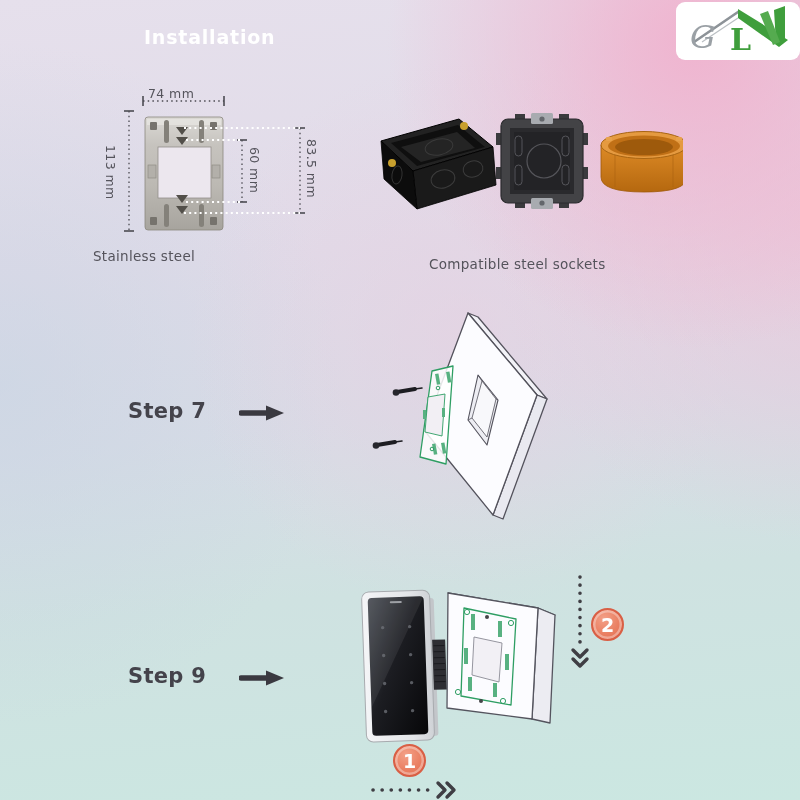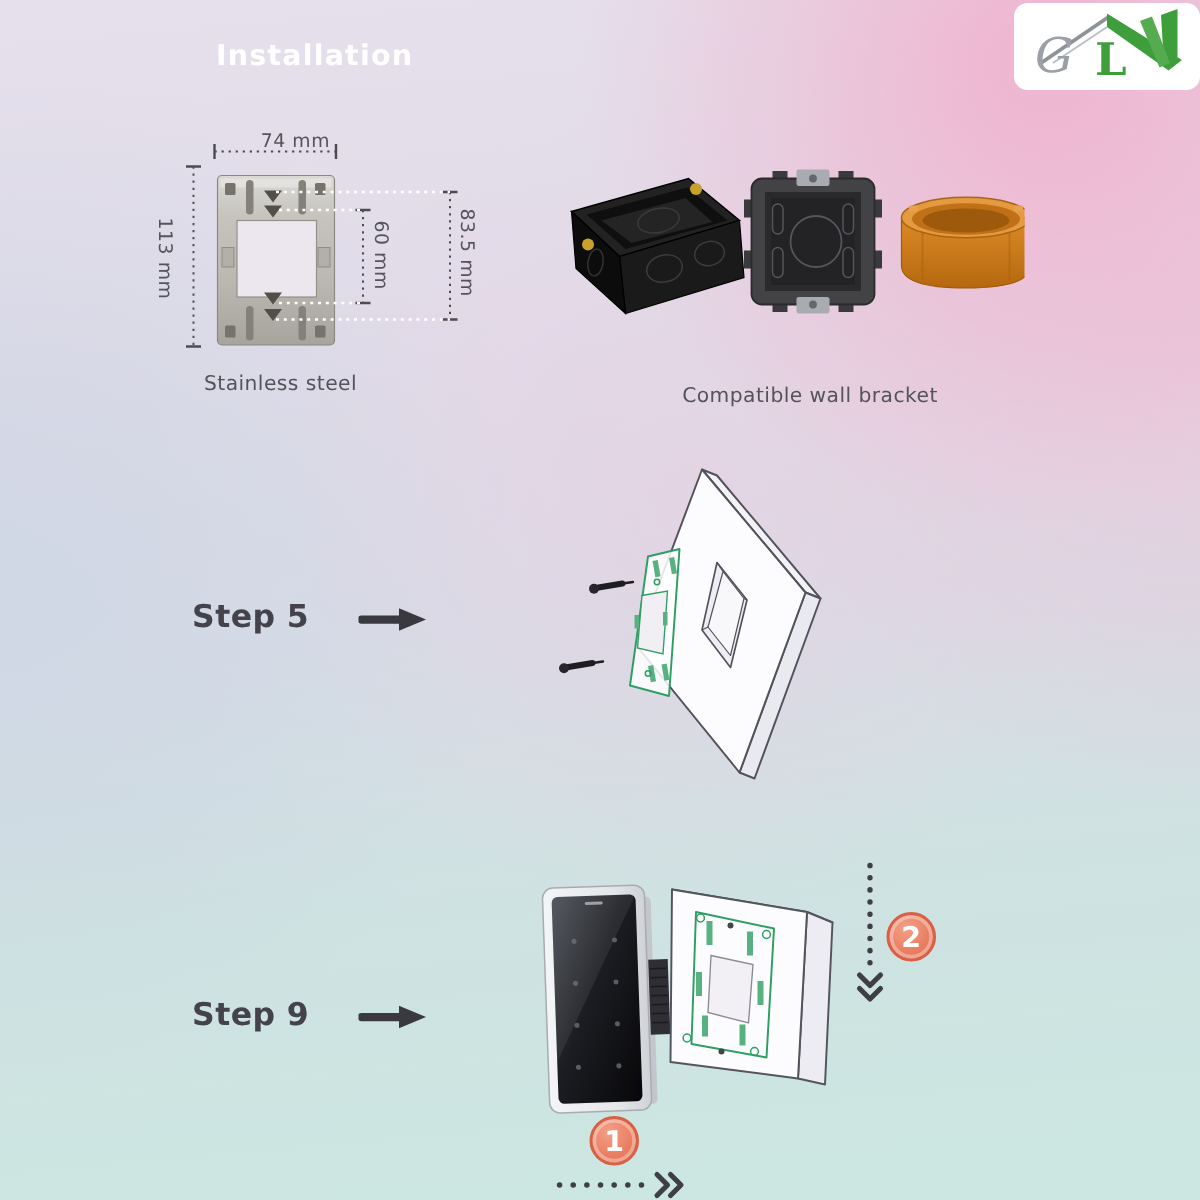--- a/index.html
+++ b/index.html
@@ -14,27 +14,27 @@
       radial-gradient(circle at 0% 48%,  rgba(199,212,227,0.60) 0%, rgba(199,212,227,0) 38%),
       linear-gradient(175deg, #e6e0ec 0%, #e0dbe8 32%, #d8dce6 52%, #cfe2e1 72%, #cbe7e1 100%);
   }
   .title { position:absolute; left:103px; top:26px; font-size:19px; font-weight:700; color:#ffffff; letter-spacing:0.8px;margin-left:41px; }
   .logo-card { position:absolute; left:676px; top:2px; width:124px; height:58px; background:#ffffff; border-radius:9px; }
   .logo-card svg { position:absolute; left:0; top:0; }
 
   .bracket-fig { position:absolute; left:100px; top:85px; width:235px; height:162px; }
   .bracket-svg { position:absolute; left:0; top:0; }
   .dim { position:absolute; color:#55545c; font-size:12.5px; letter-spacing:0.4px; }
-  .dim-top   { left:48px; top:1px; width:72px; text-align:right; }
+  .dim-top   { left:48px; top:1px; width:72px; text-align:left; }
   .vtext     { writing-mode:vertical-rl; }
   .dim-left  { left:3px;   top:60px; height:86px; }
   .dim-inner { left:147px; top:62px; height:72px; }
   .dim-outer { left:204px; top:54px; height:86px; }
 
-  .caption { position:absolute; color:#54535b; font-size:13.5px; line-height:16.5px; text-align:center; letter-spacing:0.3px; }
+  .caption { position:absolute; color:#54535b; font-size:13.5px; line-height:16.5px; letter-spacing:0.3px; }
   .bracket-caption { left:93px;  top:248px; width:188px; }
   .sockets-caption { left:429px; top:256px; width:222px; }
 
   .sockets-svg { position:absolute; left:363px; top:103px; }
 
   .step-label { position:absolute; left:128px; font-size:21px; font-weight:700; color:#44434b; letter-spacing:0.3px; }
   .step1-label { top:399px; } .step2-label { top:664px; }
   .step-arrow { position:absolute; left:239px; }
   .arrow1 { top:404px; } .arrow2 { top:669px; }
 
@@ -184,23 +184,23 @@
       <path d="M238,42 L238,74 Q238,89 281,89 Q324,89 324,74 L324,42 Z" fill="url(#orangebody)" stroke="#a05b0a" stroke-width="0.8"></path>
       <line x1="252" y1="52" x2="252" y2="84" stroke="#a86110" stroke-width="1.2" opacity="0.5"></line>
       <line x1="310" y1="52" x2="310" y2="84" stroke="#a86110" stroke-width="1.2" opacity="0.5"></line>
       <ellipse cx="281" cy="42" rx="43" ry="13.5" fill="#e59a40" stroke="#a96512" stroke-width="1"></ellipse>
       <ellipse cx="281" cy="43" rx="36" ry="10.5" fill="#c07016"></ellipse>
       <ellipse cx="281" cy="44" rx="29" ry="8" fill="#9e5a0c"></ellipse>
       <rect x="243" y="34" width="6" height="4" rx="1" fill="#e8a24b"></rect>
       <rect x="313" y="34" width="6" height="4" rx="1" fill="#e8a24b"></rect>
     </g>
   </svg>
-  <div class="caption sockets-caption">Compatible wall bracket</div>
-
-  <div class="step-label step1-label">Step 5</div>
+  <div class="caption sockets-caption">Compatible steel sockets</div>
+
+  <div class="step-label step1-label">Step 7</div>
   <svg class="step-arrow arrow1" width="46" height="18" viewBox="0 0 46 18">
     <line x1="2" y1="9" x2="29" y2="9" stroke="#3a3940" stroke-width="5.5" stroke-linecap="round"></line>
     <polygon points="27,1.5 45,9 27,16.5" fill="#3a3940"></polygon>
   </svg>
 
   <svg class="step1-svg" width="235" height="235" viewBox="0 0 235 235">
 
     <g stroke="#53525c" stroke-width="1.3" stroke-linejoin="round">
       <polygon points="100,13 110,17 179,99 169,95" fill="#f2f2f7"></polygon>
       <polygon points="169,95 179,99 135,219 125,215" fill="#e9e9f0"></polygon>

